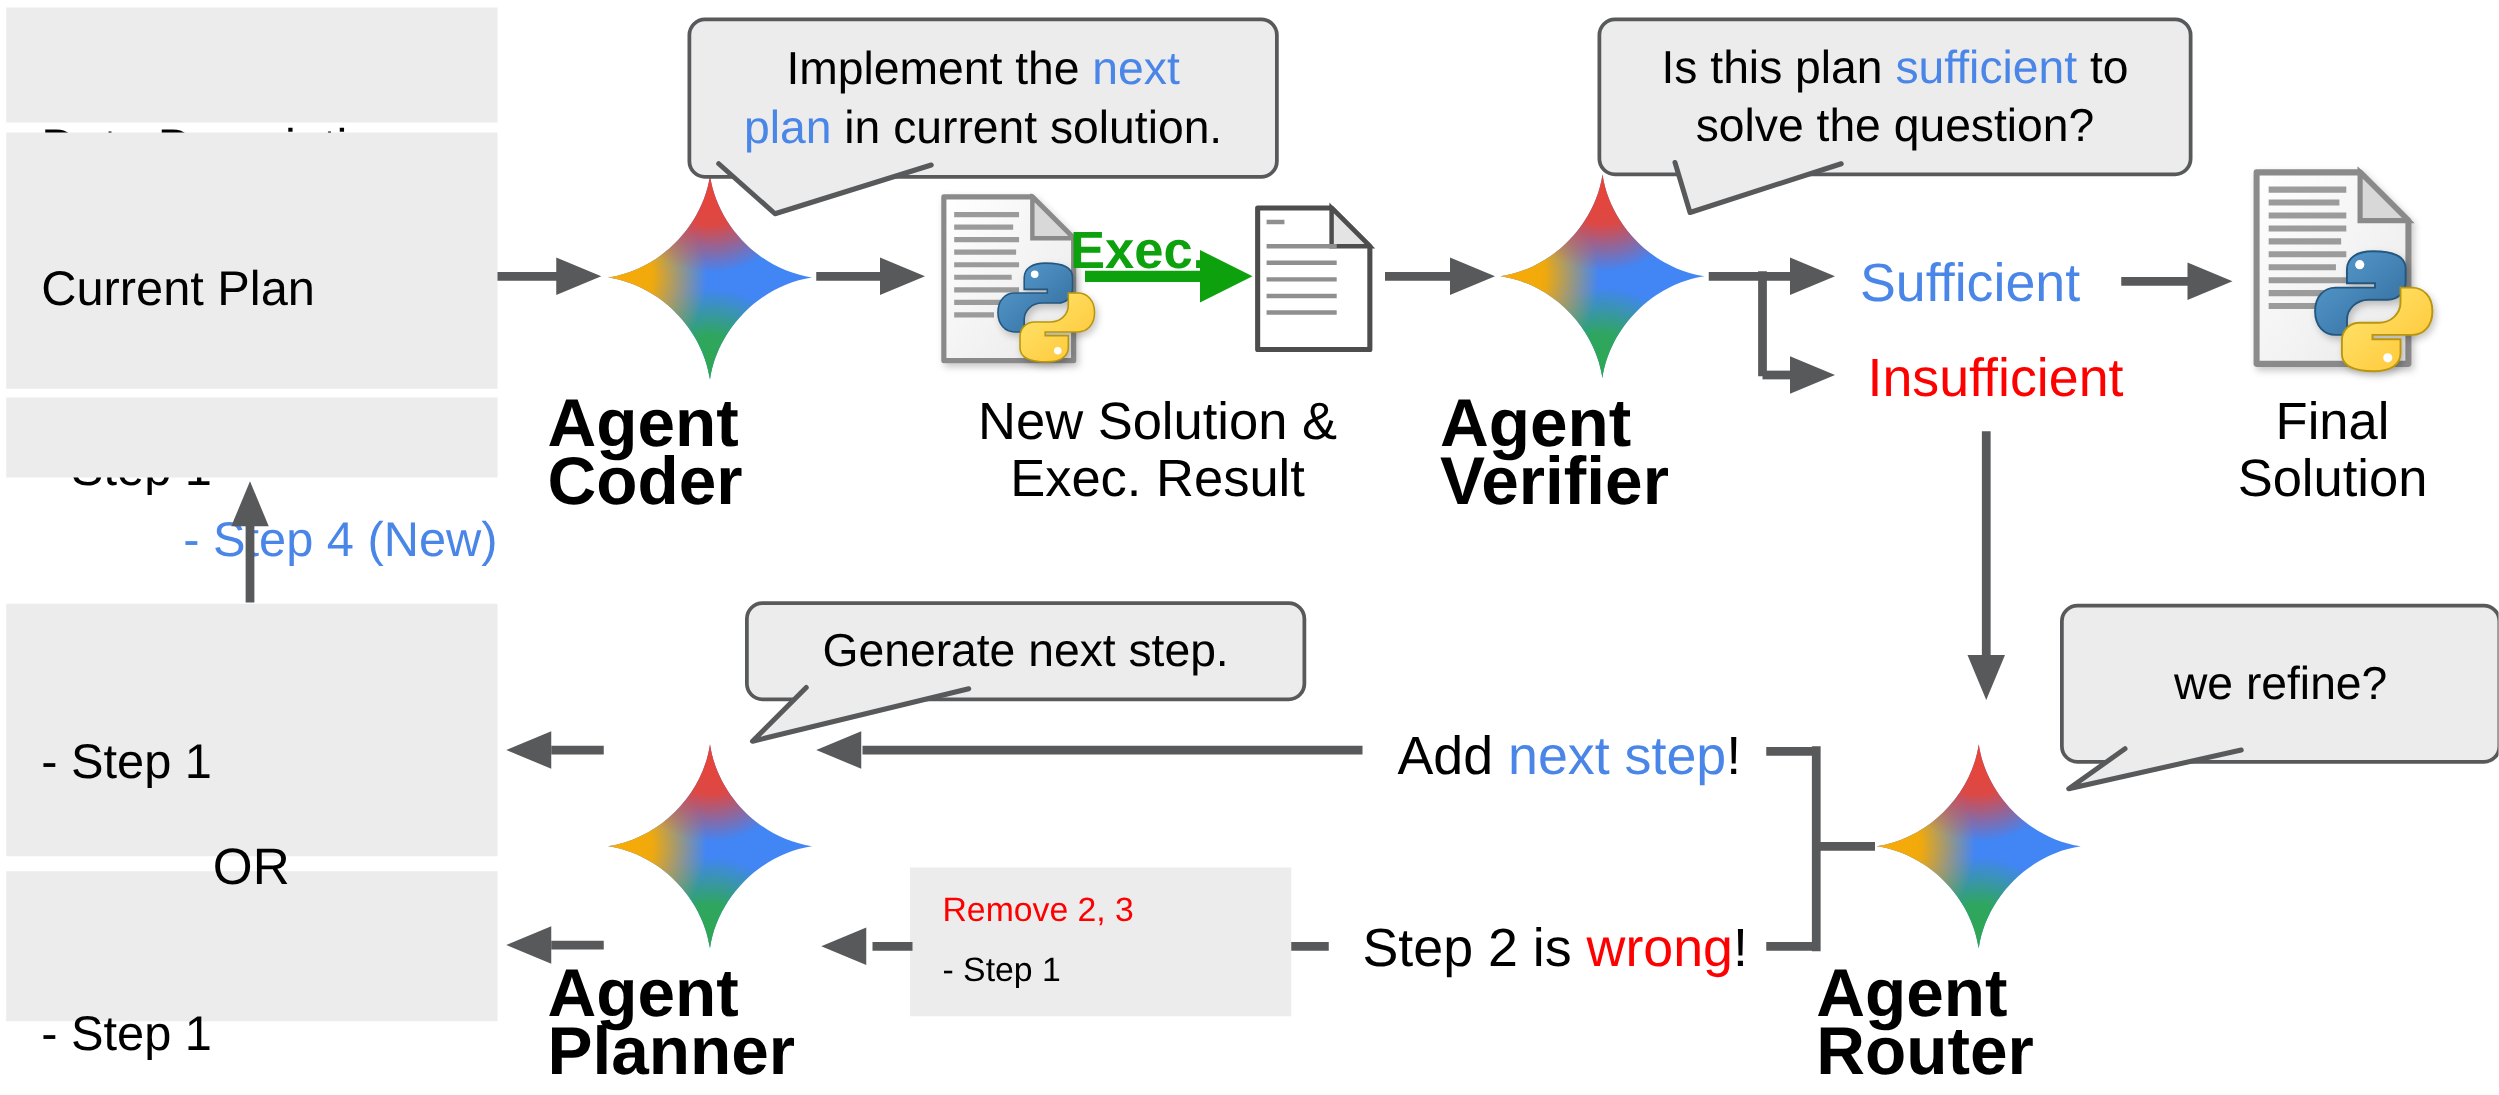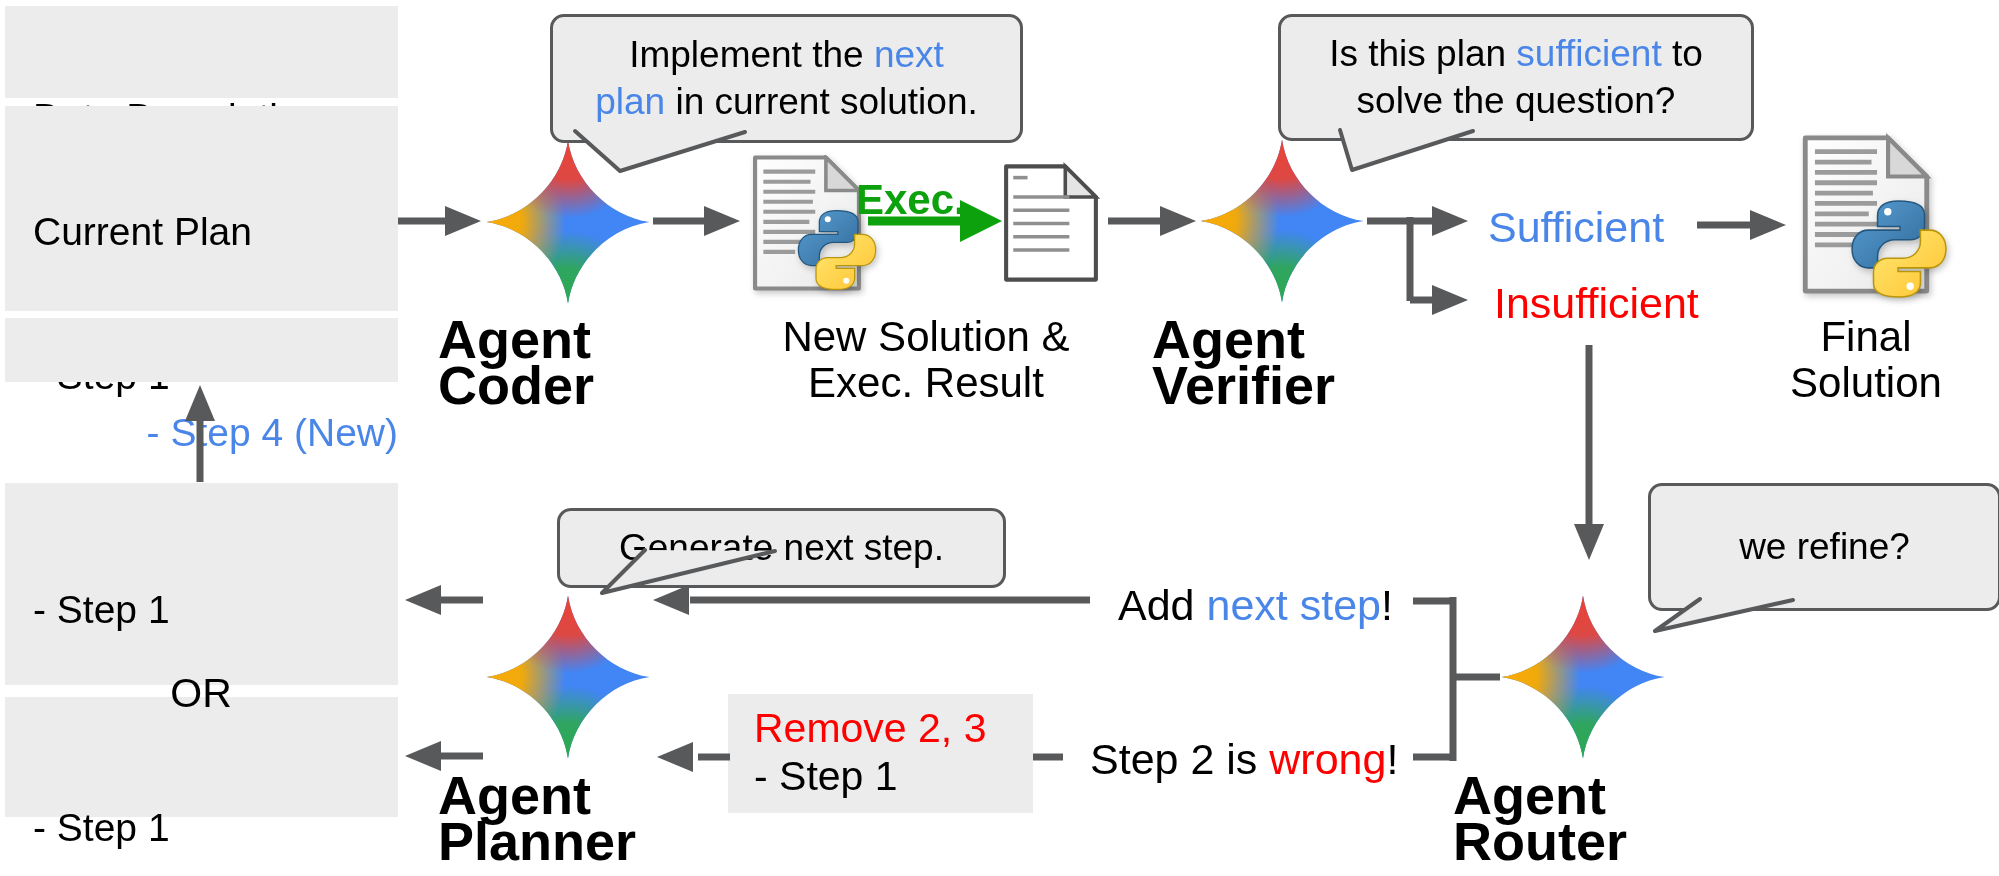--- a/index.html
+++ b/index.html
@@ -206,42 +206,42 @@
   <div class="abs callout red" style="left:1494px;top:279px;">Insufficient</div>
 
   <div class="abs callout" style="left:1118px;top:581px;">
     <span>Add </span><span class="blue">next step</span><span>!</span>
   </div>
 
   <div class="abs callout" style="left:1090px;top:735px;">
     <span>Step 2 is </span><span class="red">wrong</span><span>!</span>
   </div>
 
-  <div class="abs graybox" style="left:728px;top:694px;width:305px;height:119px;padding:10px 0 0 26px;box-sizing:border-box;font-size:41px;line-height:48px;">
+  <div class="abs graybox" style="left:728px;top:694px;width:305px;height:119px;padding:10px 0 0 26px;box-sizing:border-box;font-size:27px;line-height:48px;">
     <div class="red">Remove 2, 3</div>
     <div>- Step 1</div>
   </div>
 
   <div class="bubble abs" style="left:550px;top:14px;width:467px;height:123px;">
     <div>
       <span>Implement the </span><span class="blue">next</span>
     </div>
     <div>
       <span class="blue">plan</span><span> in current solution.</span>
     </div>
   </div>
 
   <div class="bubble abs" style="left:1278px;top:14px;width:470px;height:121px;">
     <div>
       <span>Is this plan </span><span class="blue">sufficient</span><span> to</span>
     </div>
     <div>solve the question?</div>
   </div>
 
-  <div class="bubble abs" style="left:557px;top:481px;width:443px;height:74px;margin-top:27px;">
+  <div class="bubble abs" style="left:596px;top:481px;width:443px;height:74px;">
     <div>Generate next step.</div>
   </div>
 
   <div class="bubble abs" style="left:1648px;top:483px;width:347px;height:122px;">
     <div>we refine?</div>
   </div>
 
   <svg class="overlay" width="1999" height="876">
 
     <path class="tail" d="M575,131 L620,171 L745,132"></path>

